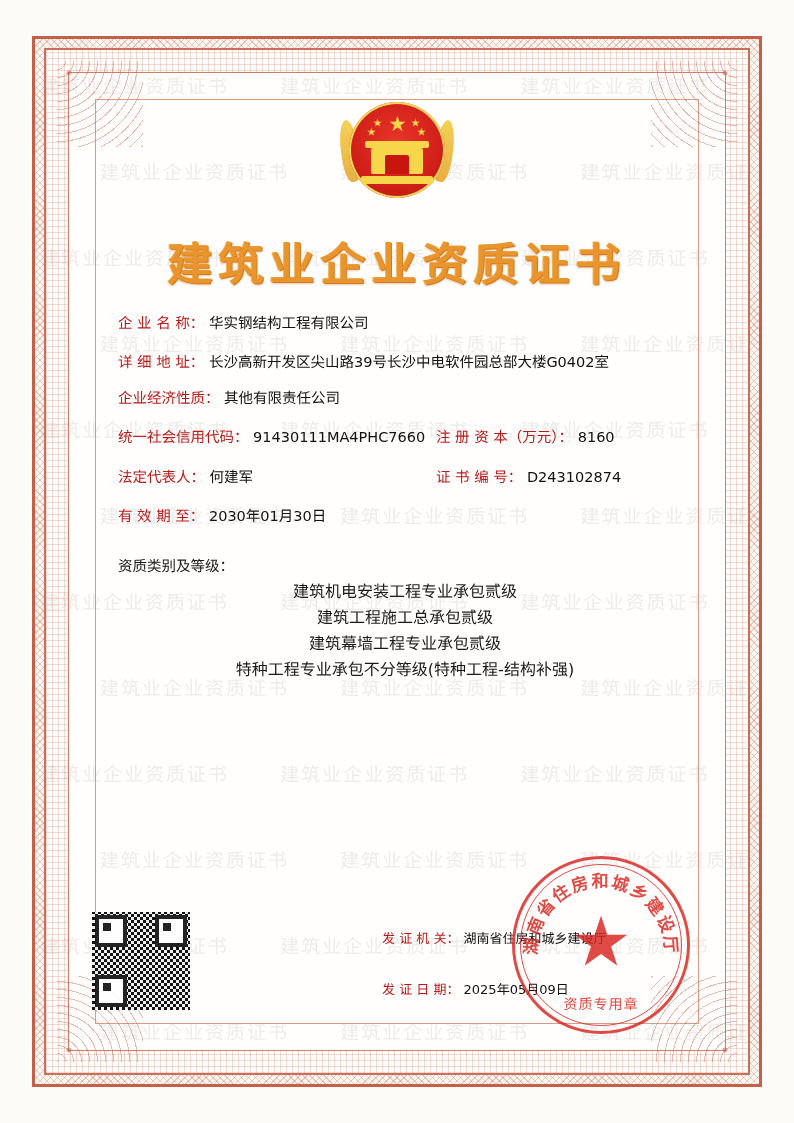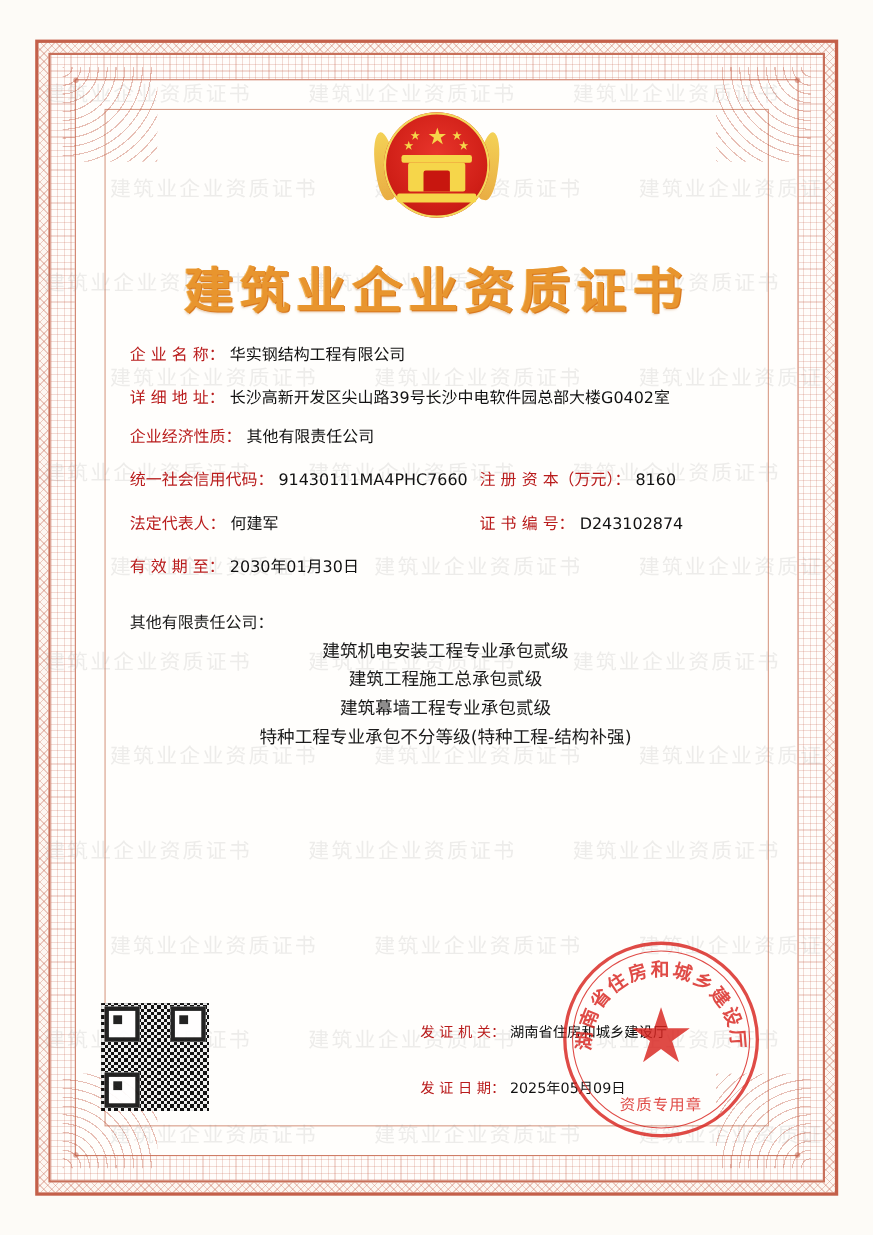--- a/index.html
+++ b/index.html
@@ -419,21 +419,21 @@
         <span class="value">D243102874</span>
       </div>
     </div>
 
     <div class="row">
       <span class="label">有 效 期 至：</span>
       <span class="value">2030年01月30日</span>
     </div>
 
     <div class="quals">
-      <div class="qtitle">其他有限责任公司：</div>
+      <div class="qtitle">资质类别及等级：</div>
       <ul>
         <li>建筑机电安装工程专业承包贰级</li>
         <li>建筑工程施工总承包贰级</li>
         <li>建筑幕墙工程专业承包贰级</li>
         <li>特种工程专业承包不分等级(特种工程-结构补强)</li>
       </ul>
     </div>
   </div>
 
   <div class="qr">

